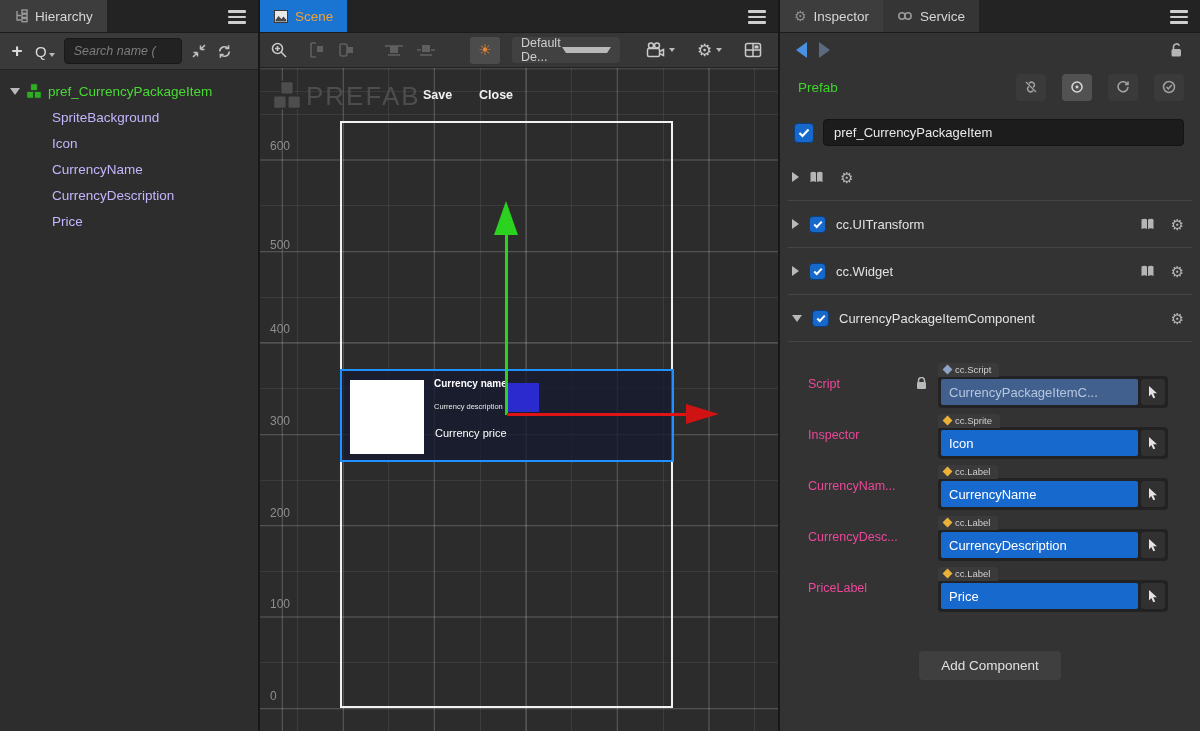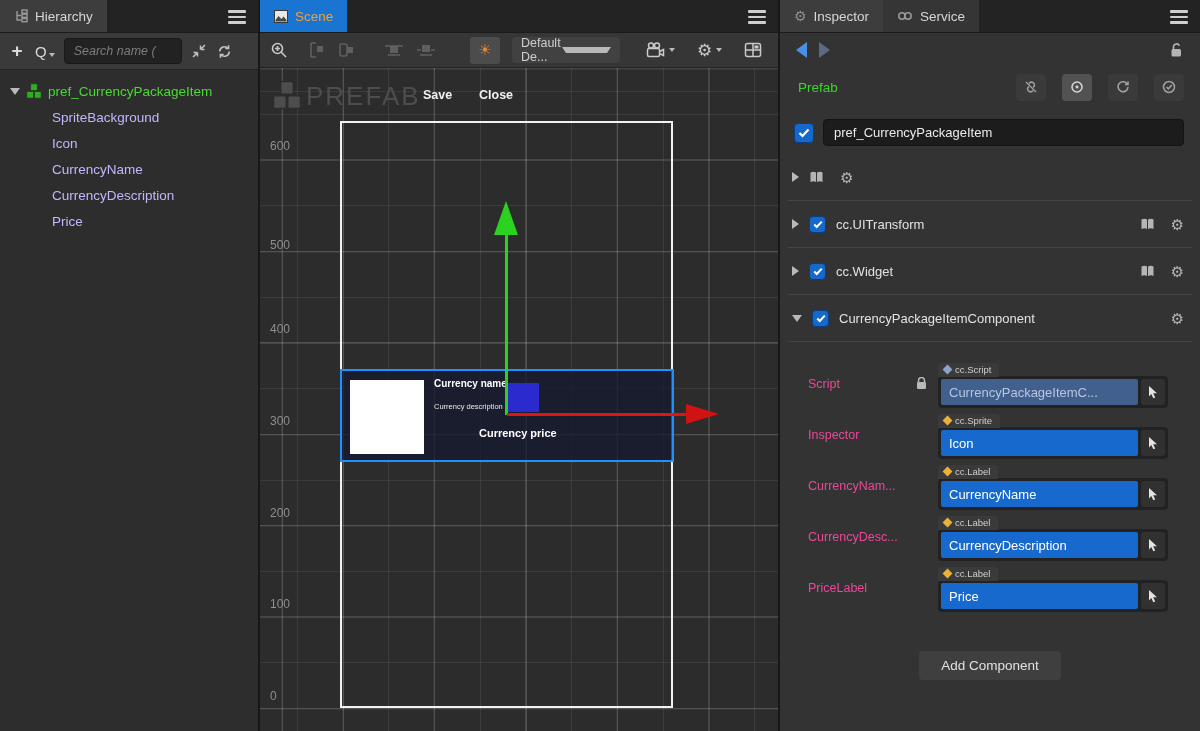--- a/index.html
+++ b/index.html
@@ -59,21 +59,21 @@
   .ruler-label { position:absolute; left:10px; color:#8e8e8e; font-size:12px; }
   .canvas-frame { position:absolute; left:80px; top:53px; width:333px; height:587px; border:2px solid #f2f2f2; }
   .wm-icon { position:absolute; left:12px; top:12px; color:#4d4d4d; }
   .wm-text { position:absolute; left:46px; top:13px; font-size:26px; letter-spacing:2px; color:#4d4d4d; font-weight:400; }
   .scene-btn { position:absolute; top:20px; color:#f2f2f2; font-size:12.5px; font-weight:bold; cursor:pointer; }
   .save-btn { left:163px; } .close-btn { left:219px; }
   .sel-box { position:absolute; left:80px; top:301px; width:334px; height:93px; background:rgba(22,25,48,0.78); border:2px solid #1e90ff; }
   .sprite-icon { position:absolute; left:90px; top:312px; width:74px; height:74px; background:#ffffff; }
   .txt-name  { position:absolute; left:174px; top:310px; color:#fff; font-size:10px; font-weight:bold; }
   .txt-desc  { position:absolute; left:174px; top:334px; color:#e8e8e8; font-size:7.5px; }
-  .txt-price { position:absolute; left:175px; top:359px; color:#fff; font-size:11px; font-weight:bold;margin-left:44px; }
+  .txt-price { position:absolute; left:175px; top:359px; color:#fff; font-size:11px; font-weight:normal; }
   .handle-blue { position:absolute; left:247px; top:315px; width:32px; height:29px; background:#2a2ace; }
   .axis-green-line { position:absolute; left:245px; top:167px; width:2.5px; height:180px; background:#2bd21f; }
   .axis-green-head { position:absolute; left:234px; top:133px; width:0; height:0; border-left:12.5px solid transparent; border-right:12.5px solid transparent; border-bottom:34px solid #2bd21f; }
   .axis-red-line { position:absolute; left:247px; top:345px; width:181px; height:2.5px; background:#e01414; }
   .axis-red-head { position:absolute; left:426px; top:336px; width:0; height:0; border-top:10px solid transparent; border-bottom:10px solid transparent; border-left:33px solid #cf1212; }
 
   
   .inspector { width:420px; background:#333333; display:flex; flex-direction:column; }
   .inspector .tab.service { background:#353535; }
   .nav-row { height:34px; display:flex; align-items:center; padding:0 16px; gap:12px; }

